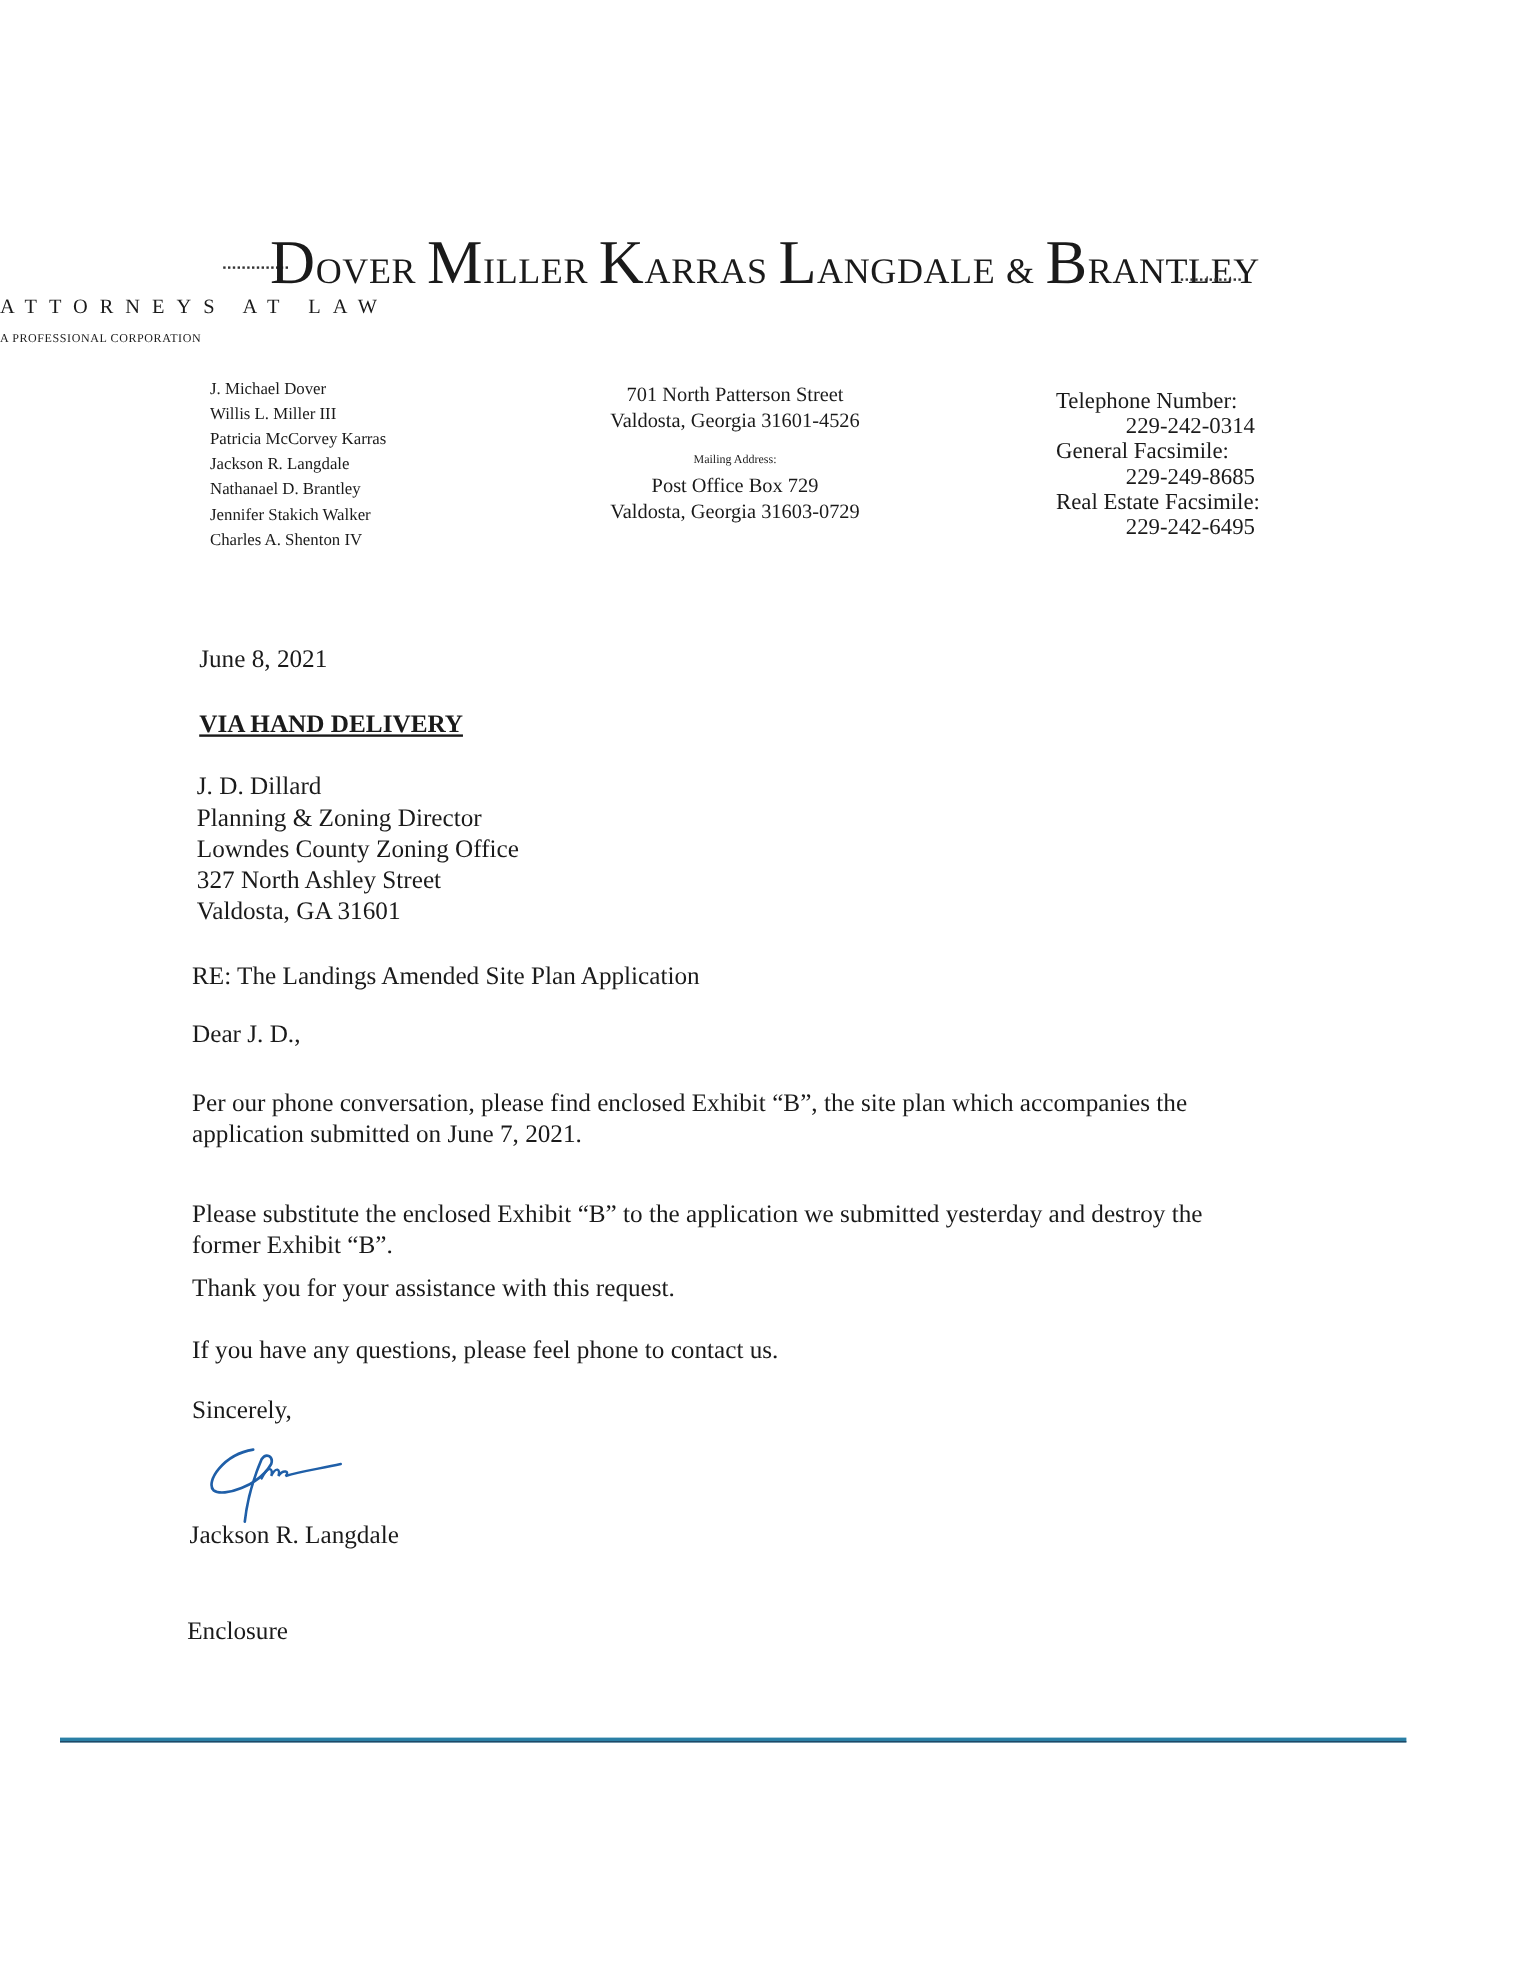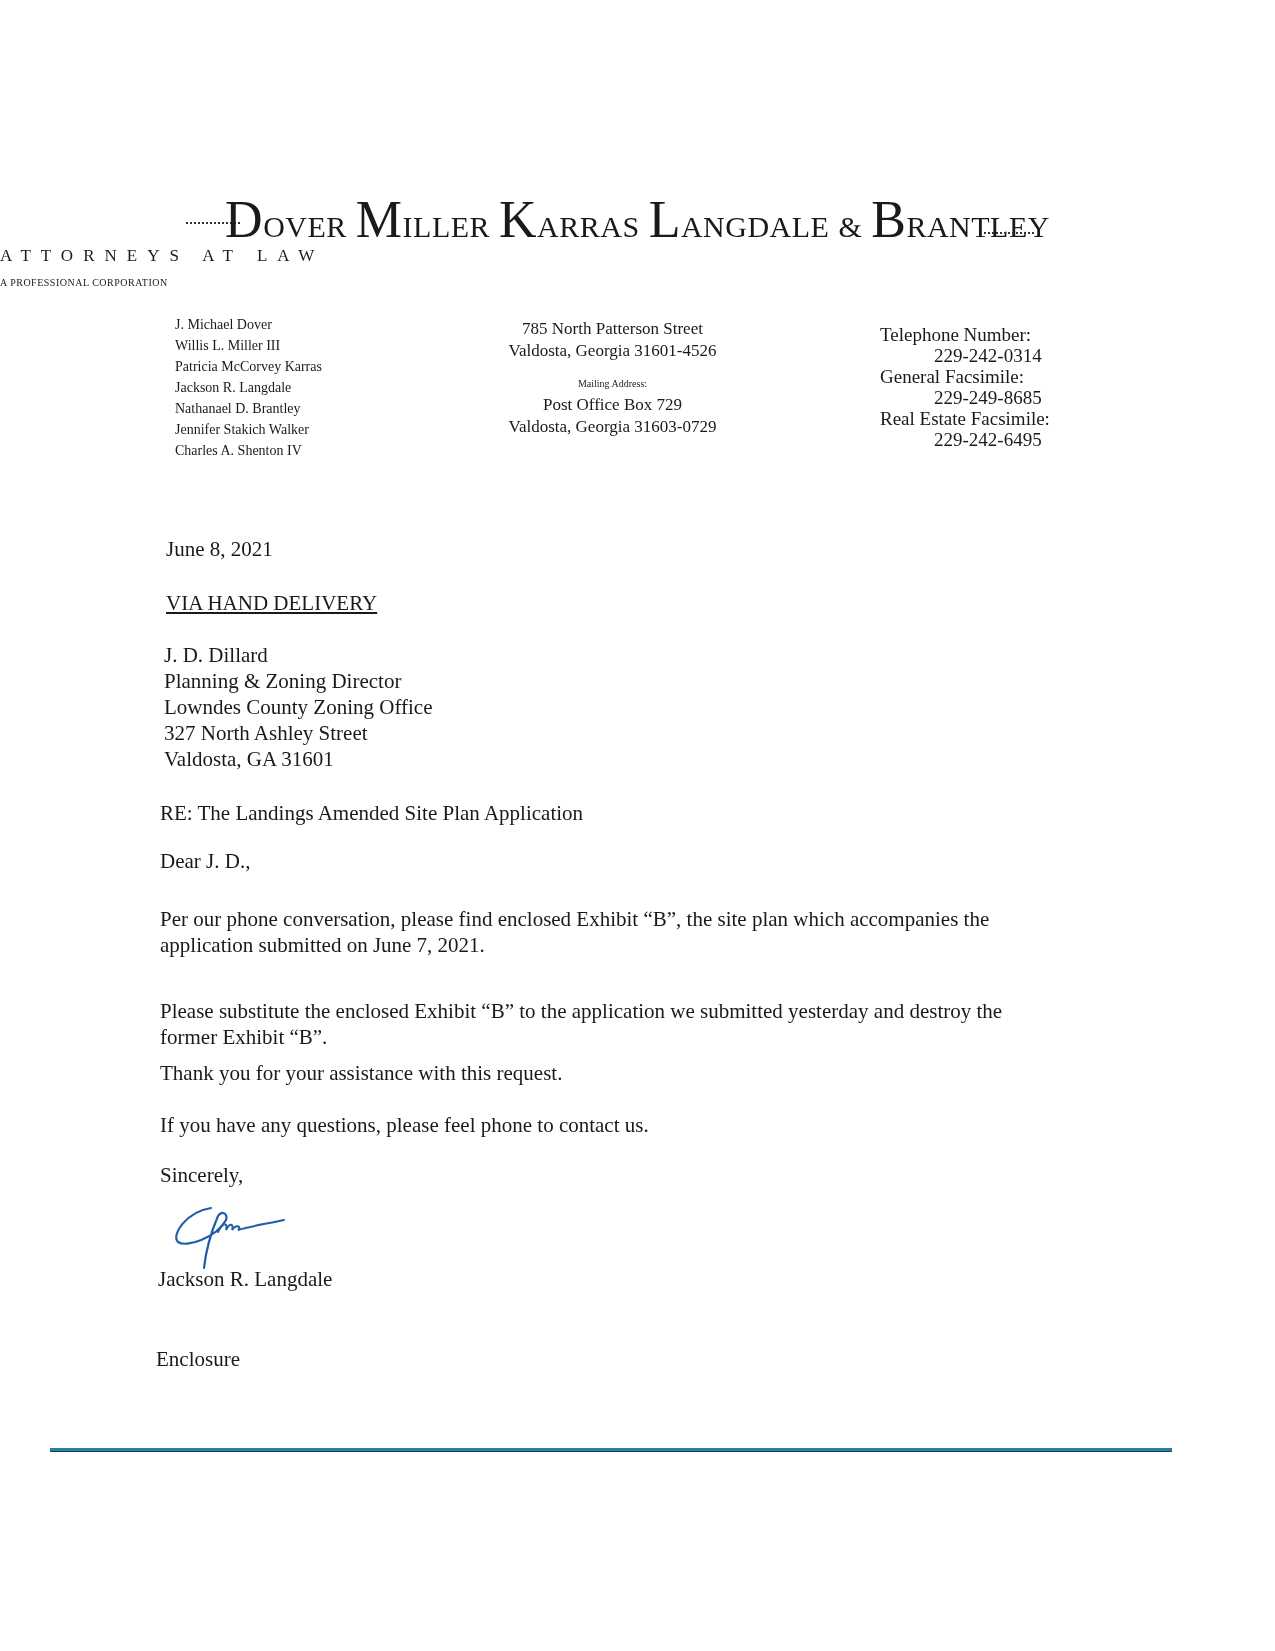--- a/index.html
+++ b/index.html
@@ -13,26 +13,26 @@
   .dots-left { top: 222px; left: 186px; width: 54px; border-bottom: 2px dotted #333; }
   .dots-right { top: 232px; left: 984px; width: 50px; border-bottom: 2px dotted #333; }
   .atty { top: 246px; left: 0; width: 1275px; font-size: 17px; letter-spacing: 10px; }
   .prof { top: 277px; left: 0; width: 1225px; text-align: left; font-size: 10px; letter-spacing: 0.5px; }
 
   .partners { top: 314px; left: 175px; font-size: 14px; line-height: 21px; }
   .partners div { white-space: nowrap; }
   .addr { top: 318px; left: 470px; width: 285px; text-align: center; font-size: 17px; line-height: 22px; }
   .addr .mail-label { font-size: 10px; margin-top: 12px; line-height: 20px; }
   .phones { top: 324px; left: 880px; font-size: 19px; line-height: 21px; }
-  .phones .num { padding-left: 54px; }
+  .phones .num { padding-left: 54px; text-align: center; }
 
   
   .letter { left: 160px; font-size: 21px; line-height: 26px; }
   .date { top: 536px; left: 166px; }
-  .delivery { top: 590px; left: 166px; font-weight: normal; text-decoration: underline; }
+  .delivery { top: 590px; left: 166px; font-weight: bold; text-decoration: underline; }
   .recipient { top: 642px; left: 164px; }
   .re { top: 800px; }
   .salutation { top: 848px; }
   .para1 { top: 906px; width: 900px; }
   .para2 { top: 984px; width: 900px; margin-top: 14px; }
   .para3 { top: 1060px; }
   .para4 { top: 1112px; }
   .closing { top: 1162px; }
   .signature { top: 1190px; left: 166px; width: 130px; height: 90px; }
   .signer { top: 1266px; left: 158px; }
@@ -60,21 +60,21 @@
   <div>J. Michael Dover</div>
   <div>Willis L. Miller III</div>
   <div>Patricia McCorvey Karras</div>
   <div>Jackson R. Langdale</div>
   <div>Nathanael D. Brantley</div>
   <div>Jennifer Stakich Walker</div>
   <div>Charles A. Shenton IV</div>
 </div>
 
 <div class="abs addr">
-  <div>785 North Patterson Street</div>
+  <div>701 North Patterson Street</div>
   <div>Valdosta, Georgia  31601-4526</div>
   <div class="mail-label">Mailing Address:</div>
   <div>Post Office Box 729</div>
   <div>Valdosta, Georgia  31603-0729</div>
 </div>
 
 <div class="abs phones">
   <div>Telephone Number:</div>
   <div class="num">229-242-0314</div>
   <div>General Facsimile:</div>

